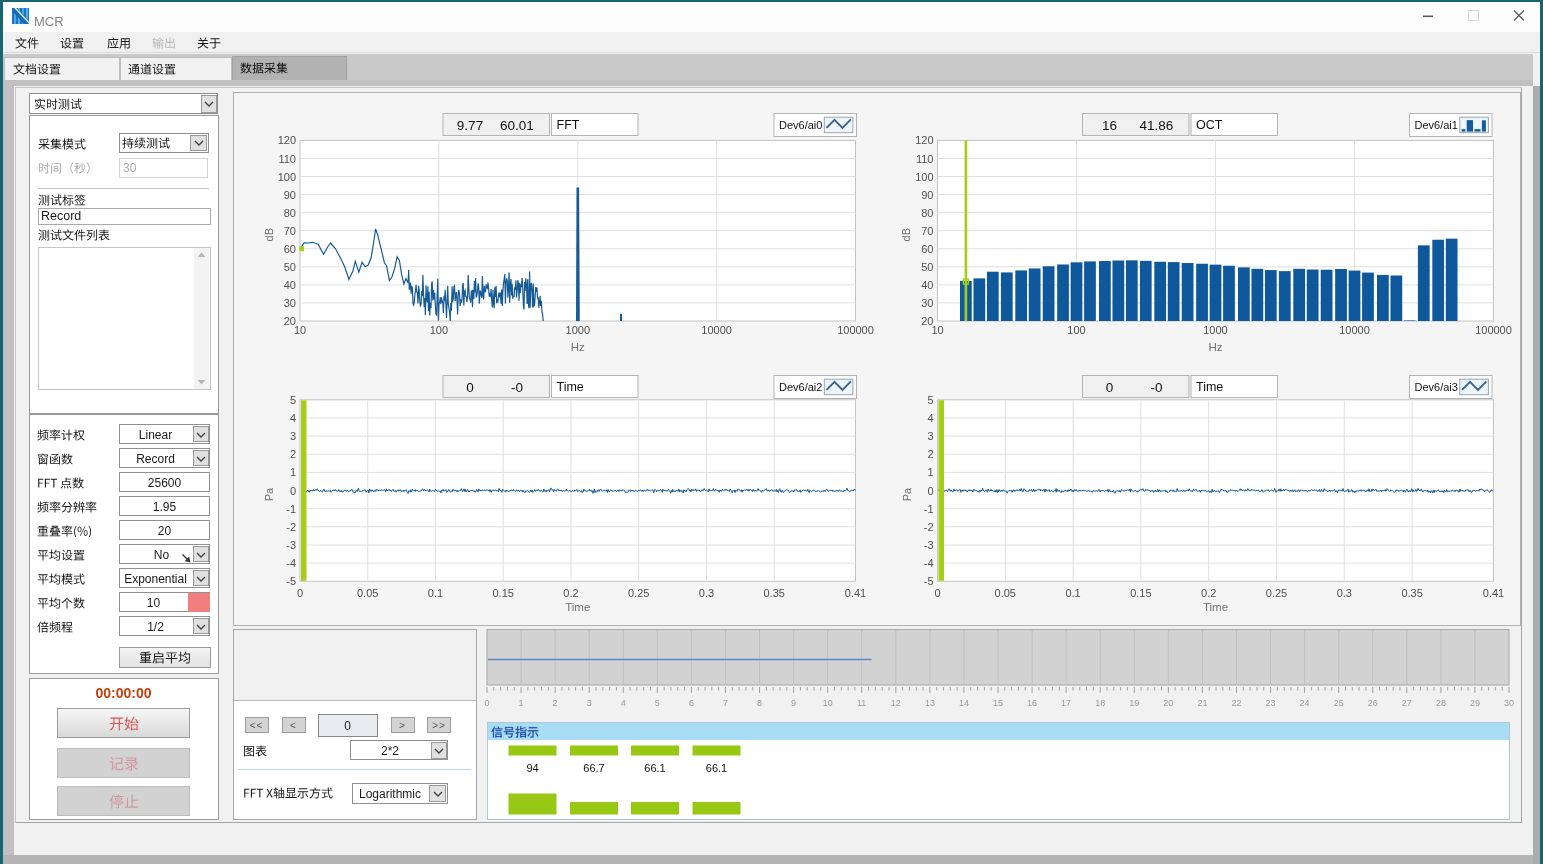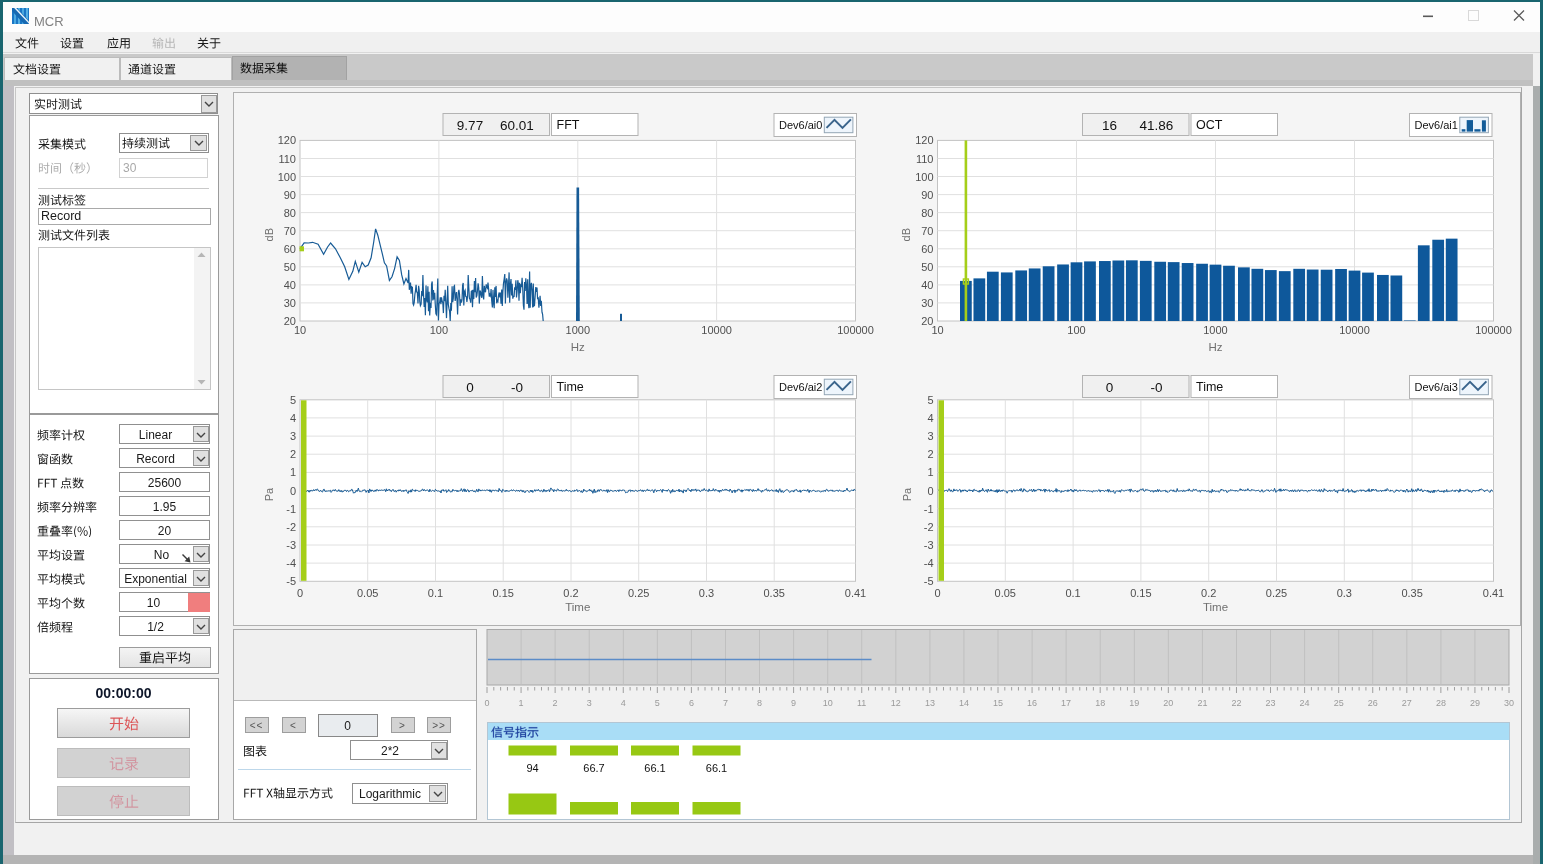--- a/index.html
+++ b/index.html
@@ -312,21 +312,21 @@
     <path d="M9.5 9.5 L3.6 8.2 L8.2 3.6 Z" fill="#3a3a3a"></path>
   </svg>
 <div style="position:absolute;left:118.5px;top:646.5px;width:92.0px;height:21.5px;background:linear-gradient(#f4f4f4,#e3e3e3);border:1px solid #9b9b9b"></div>
 <div style="position:absolute;left:138.5px;top:651.3px;line-height:0"><svg width="52.0" height="13.0" viewBox="0 -880 4000 1000" fill="#1a1a1a">
       <use href="#u91CD" x="0"></use>
       <use href="#u542F" x="1000"></use>
       <use href="#u5E73" x="2000"></use>
       <use href="#u5747" x="3000"></use>
     </svg></div>
 <div style="position:absolute;left:28.5px;top:678.0px;width:190.0px;height:141.5px;background:#fff;border:1px solid #9a9a9a"></div>
-<div style="position:absolute;left:123.5px;top:683.0px;transform:translateX(-50%);font-size:14.0px;color:#0f172a;line-height:21.0px;white-space:nowrap;font-weight:bold">00:00:00</div>
+<div style="position:absolute;left:123.5px;top:683.0px;transform:translateX(-50%);font-size:14.0px;color:#c2410c;line-height:21.0px;white-space:nowrap;font-weight:bold">00:00:00</div>
 <div style="position:absolute;left:57.0px;top:708.0px;width:132.5px;height:30.0px;background:linear-gradient(#f6f6f6,#d9d9d9);border:1px solid #9c9c9c"></div>
 <div style="position:absolute;left:108.5px;top:716.0px;line-height:0"><svg width="30.0" height="15.0" viewBox="0 -880 2000 1000" fill="#dc5456">
       <use href="#u5F00" x="0"></use>
       <use href="#u59CB" x="1000"></use>
     </svg></div>
 <div style="position:absolute;left:57.0px;top:747.5px;width:132.5px;height:30.0px;background:#d2d2d2;border:1px solid #bcbcbc"></div>
 <div style="position:absolute;left:108.5px;top:755.5px;line-height:0"><svg width="30.0" height="15.0" viewBox="0 -880 2000 1000" fill="#d295a0">
       <use href="#u8BB0" x="0"></use>
       <use href="#u5F55" x="1000"></use>
     </svg></div>

